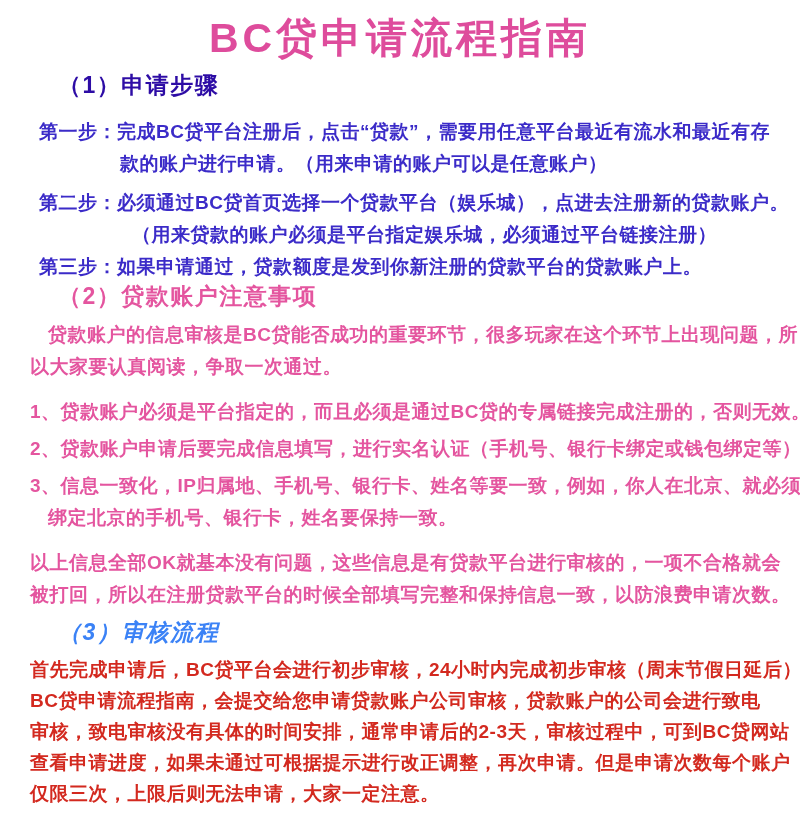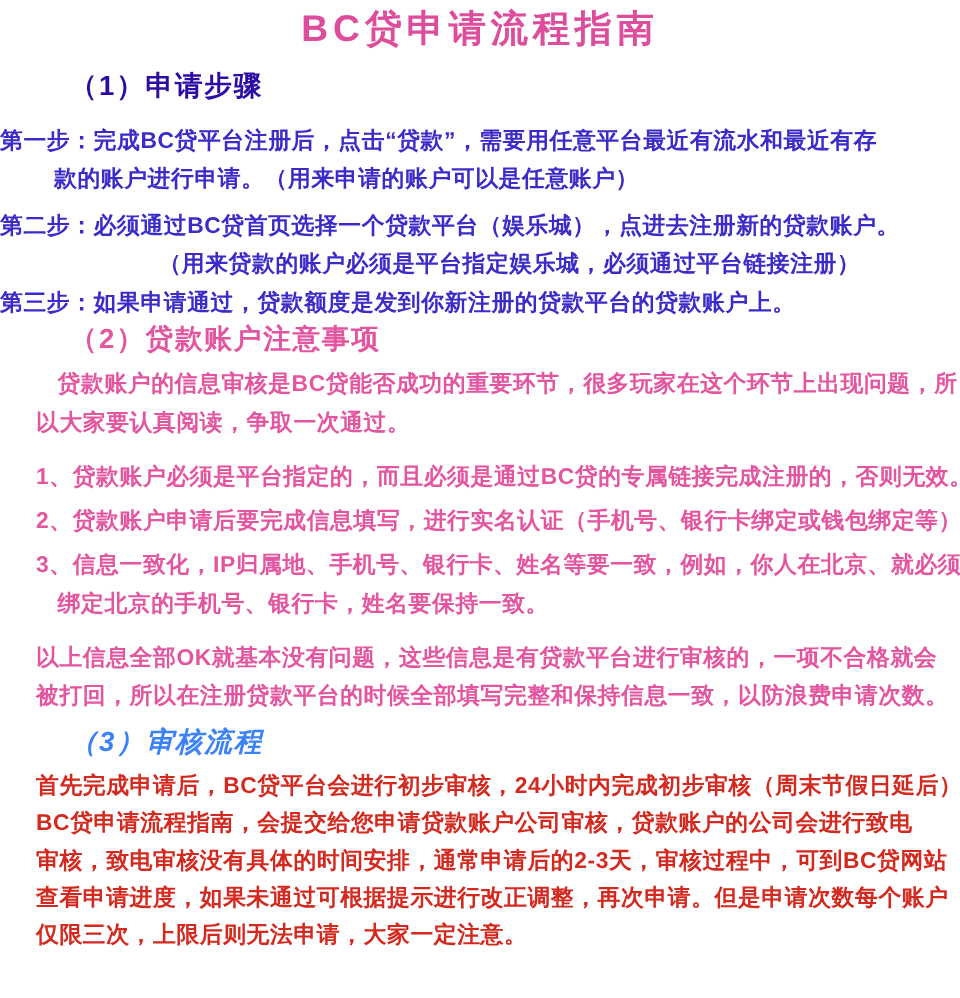--- a/index.html
+++ b/index.html
@@ -13,22 +13,22 @@
   body {
     font-family: "Liberation Sans", "DejaVu Sans", sans-serif;
     font-weight: bold;
   }
   .doc {
     width: 800px;
     height: 832px;
     position: relative;
   }
   .title {
-    padding-top: 6px;
-    font-size: 31px;
+    padding-top: 20px;
+    font-size: 41px;
     line-height: 36px;
     letter-spacing: 4px;
     text-align: center;
     color: #de4c9c;
     white-space: nowrap;
   }
   .sec-heading {
     font-size: 23px;
     line-height: 26px;
     padding-left: 58px;
@@ -41,22 +41,22 @@
   .line {
     font-size: 19px;
     line-height: 32px;
     letter-spacing: 0.5px;
     white-space: nowrap;
   }
   .blue { color: #3b2bc8; }
   .pink { color: #e4559f; }
   .red  { color: #d3291f; }
   .red-para .line { line-height: 31px; }
-  .ind-step  { }
-  .ind-s1l2  { padding-left: 45px; }
+  .ind-step  { padding-left: 39px; }
+  .ind-s1l2  { padding-left: 120px; }
   .ind-s2l2  { padding-left: 132px; }
   .ind-body  { padding-left: 30px; }
   .ind-first { padding-left: 48px; }
   .mt-step1 { margin-top: 18px; }
   .mt-step2 { margin-top: 7px; }
   .mt-step3 { margin-top: 0px; }
   .mt-para1 { margin-top: 10px; }
   .mt-item1 { margin-top: 13px; }
   .mt-item2 { margin-top: 5px; }
   .mt-item3 { margin-top: 5px; }

